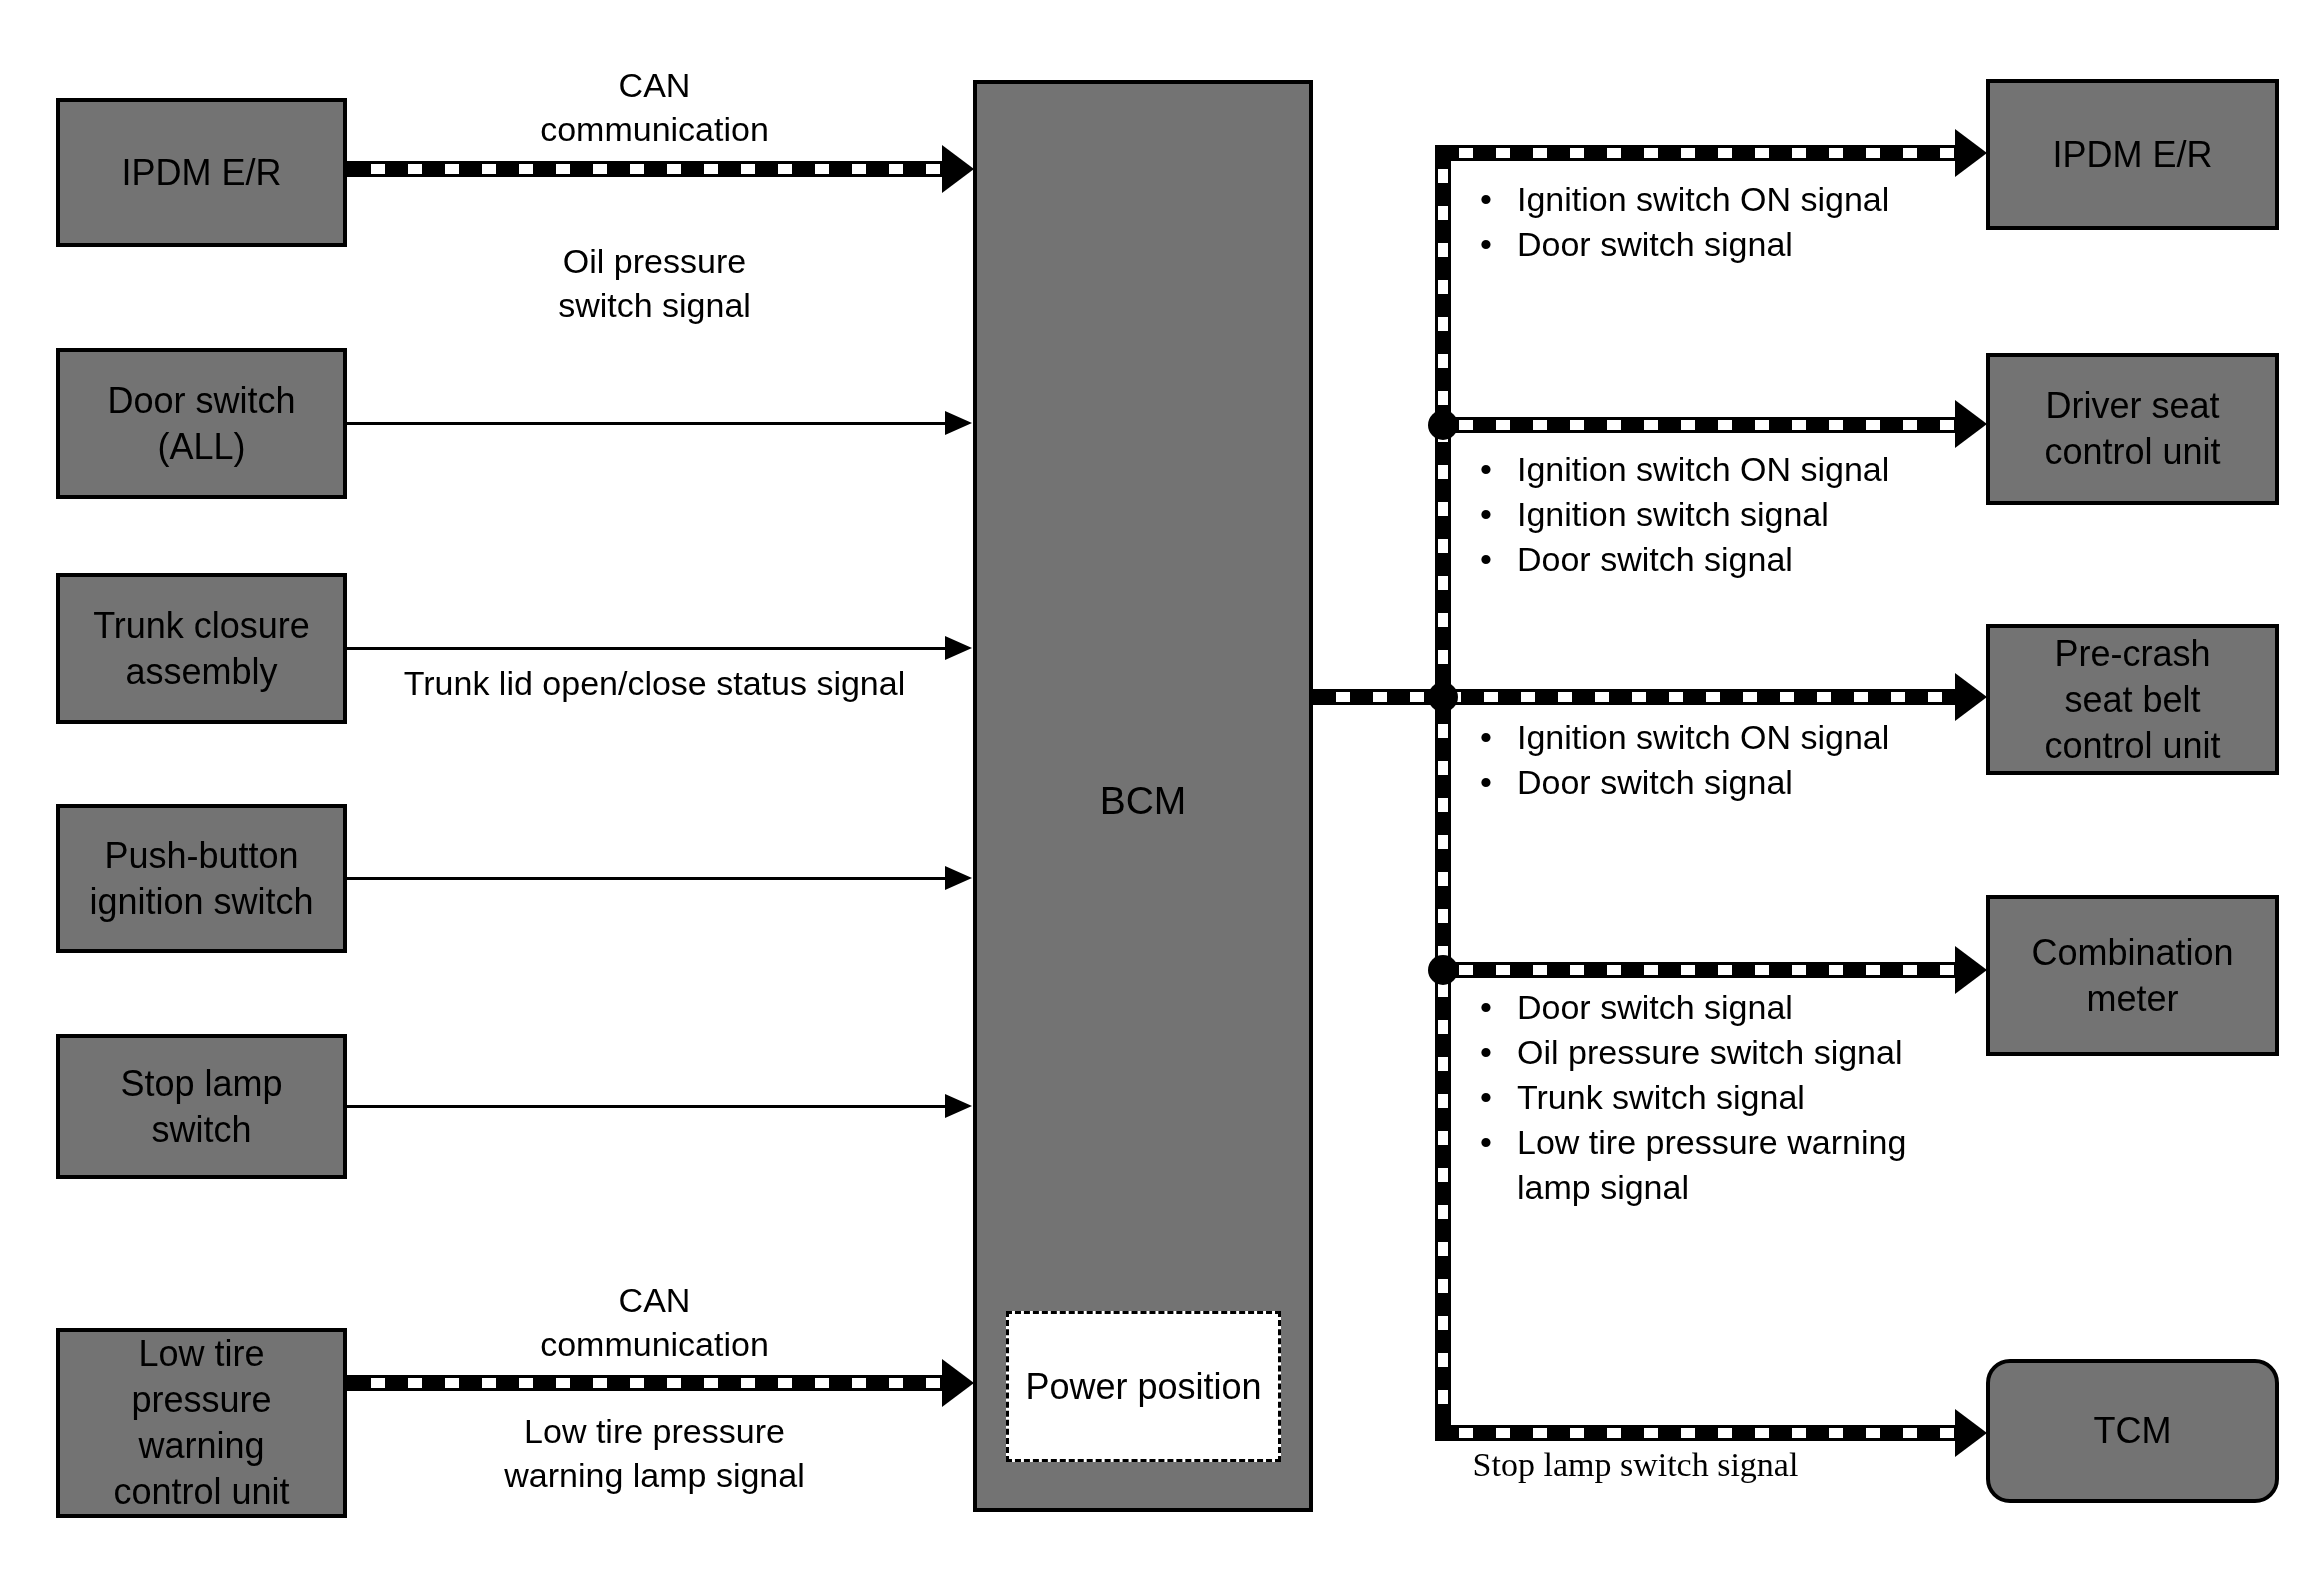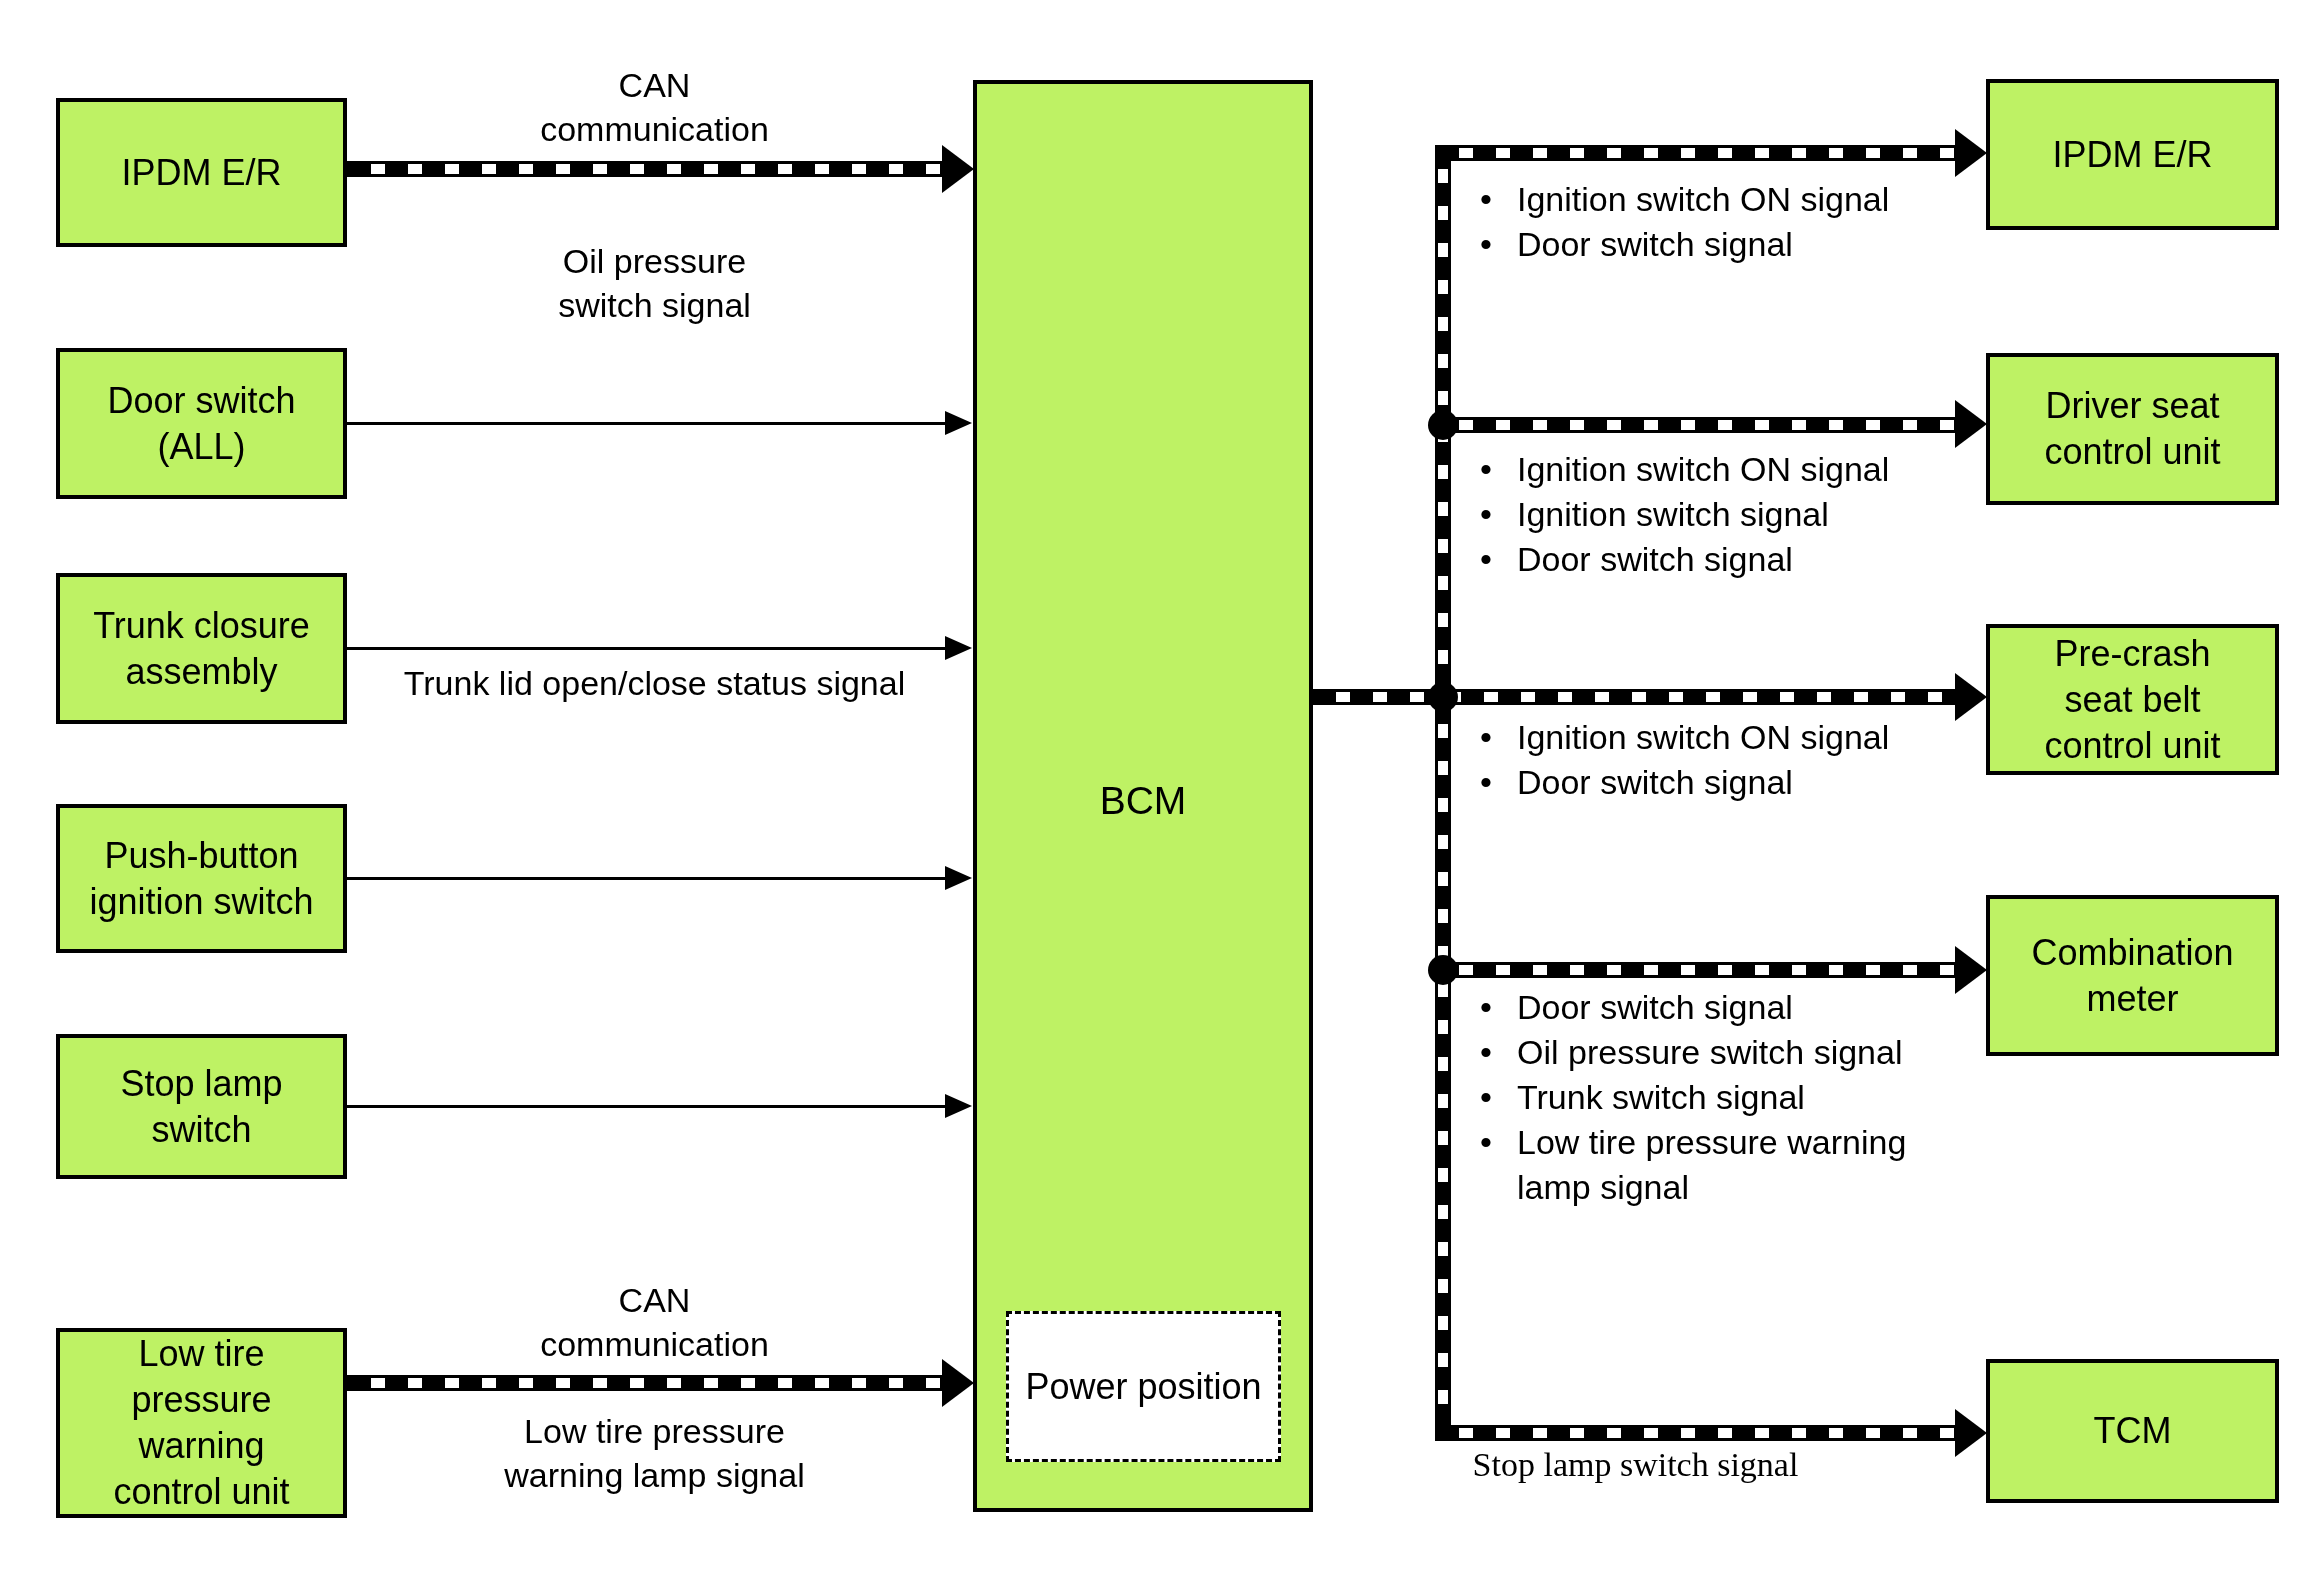--- a/index.html
+++ b/index.html
@@ -1,20 +1,20 @@
 <!DOCTYPE html>
 <html style="font-size:9.2px"><head>
 <meta charset="utf-8">
 <style>
   html,body{margin:0;padding:0;background:#ffffff;}
   body{width:2319px;height:1573px;position:relative;overflow:hidden;
        font-family:"Liberation Sans","DejaVu Sans",sans-serif;color:#000;}
   #canvas{position:absolute;left:0;top:0;width:2319px;height:1573px;background:#fff;}
 
-  .box{position:absolute;border:4.6px solid #000;background:#bef264;box-sizing:border-box;
+  .box{position:absolute;border:4.6px solid #000;background:#737373;box-sizing:border-box;
        display:flex;align-items:center;justify-content:center;text-align:center;}
   .box .lbl{font-size:36px;line-height:46px;white-space:pre-line;}
 
   .bcm-label{position:absolute;text-align:center;font-size:39px;line-height:46px;}
   .dashed-box{position:absolute;border:3.4px dashed #000;background:#fff;box-sizing:border-box;
        display:flex;align-items:center;justify-content:center;text-align:center;}
   .dashed-box .lbl{font-size:36px;line-height:44px;}
 
   
   .thin-line{position:absolute;height:3.4px;background:#000;}
@@ -194,18 +194,18 @@
   </div>
   <div class="box" style="left:1986px;top:624px;width:293px;height:151px;">
     <span class="lbl">Pre-crash
 seat belt
 control unit</span>
   </div>
   <div class="box" style="left:1986px;top:895px;width:293px;height:161px;">
     <span class="lbl">Combination
 meter</span>
   </div>
-  <div class="box" style="left:1986px;top:1359px;width:293px;height:144px;">
+  <div class="box" style="left:1986px;top:1359px;width:293px;height:144px;border-radius:24px;">
     <span class="lbl">TCM</span>
   </div>
 
 </div>
 
 
 </body></html>

